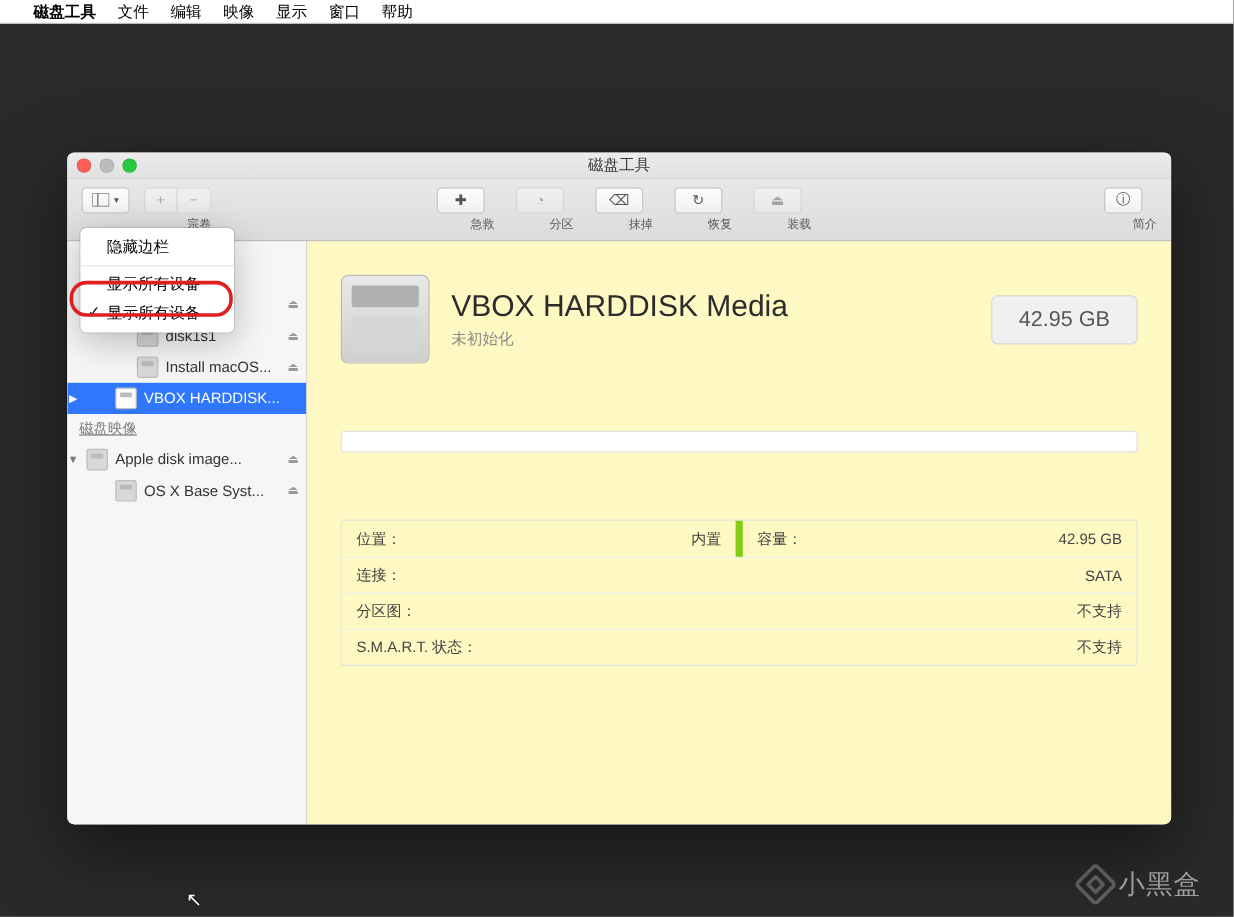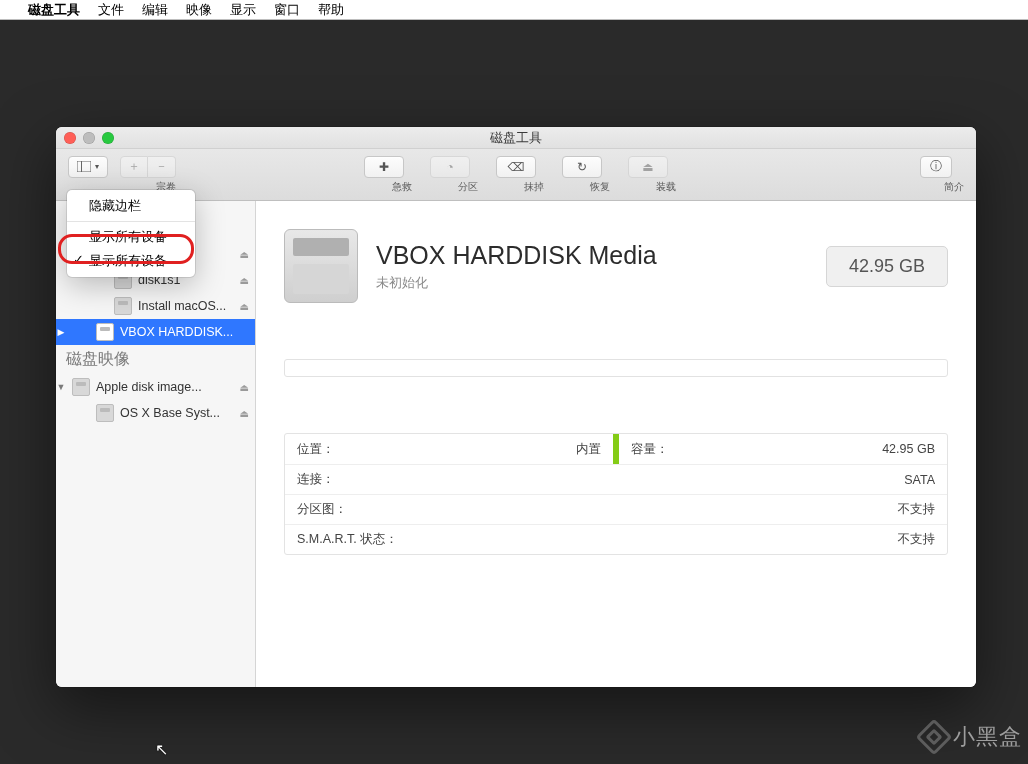--- a/index.html
+++ b/index.html
@@ -38,21 +38,21 @@
 .tb-center .tb-group .tb-btn { width: 40px; }
 .tb-right { margin-left: auto; }
 .tb-right .tb-btn { width: 32px; }
 .disabled { opacity: .45; }
 
 
 .win-body { display: flex; height: calc(100% - 74px); }
 
 
 .sidebar { width: 200px; background: #f6f6f6; border-right: 1px solid #d5d5d5; font-size: 12.5px; color: #333; overflow: hidden; }
-.sidebar .cat { padding: 4px 10px; color: #7a7a7a; font-size: 16px; }
+.sidebar .cat { padding: 4px 10px; color: #7a7a7a; font-size: 12px; text-decoration: underline; }
 .sb-item { display: flex; align-items: center; height: 26px; padding: 0 6px 0 0; gap: 6px; cursor: default; }
 .sb-item .indent0 { width: 18px; }
 .sb-item .indent1 { width: 34px; }
 .sb-item .indent2 { width: 52px; }
 .sb-item .disk-ico { width: 18px; height: 18px; background: #d8d8d8; border: 1px solid #bdbdbd; border-radius: 2px; flex-shrink:0; position:relative;}
 .sb-item .disk-ico::after{content:"";position:absolute;left:3px;right:3px;top:3px;height:4px;background:#bbb;border-radius:1px;}
 .sb-item.selected { background: #2f77ff; color: #fff; }
 .sb-item.selected .disk-ico { background: #fff; }
 .sb-item .eject { margin-left: auto; font-size: 10px; color: #9a9a9a; }
 .sb-item .tri { width: 10px; text-align:center; font-size:9px; color:#7a7a7a;}
@@ -62,41 +62,41 @@
 
 .dropdown { position: absolute; left: 11px; top: 63px; width: 128px; background: #fff; border-radius: 5px; box-shadow: 0 8px 30px rgba(0,0,0,.25), 0 0 0 1px rgba(0,0,0,.1); padding: 4px 0; font-size: 13px; z-index: 50; }
 .dropdown .dd-item { padding: 3px 10px 3px 22px; position: relative; cursor: default; }
 .dropdown .dd-sep { height: 1px; background: #e3e3e3; margin: 3px 0; }
 .dropdown .check { position: absolute; left: 6px; }
 
 
 .red-mark { position: absolute; left: 2px; top: 107px; width: 136px; height: 30px; border: 3px solid #e02020; border-radius: 14px; z-index: 60; pointer-events:none; }
 
 
-.content { flex: 1; background: #ffffff; padding: 28px 28px 10px 28px; display:flex; flex-direction:column; }
+.content { flex: 1; background: #fef9c3; padding: 28px 28px 10px 28px; display:flex; flex-direction:column; }
 .header-row { display: flex; align-items: center; gap: 18px; }
 .disk-large { width: 74px; height: 74px; background: linear-gradient(#e8e8e8,#cfcfcf); border-radius: 6px; border: 1px solid #bbb; position:relative; flex-shrink:0;}
 .disk-large::before{content:"";position:absolute;left:8px;right:8px;top:8px;height:18px;background:#b0b0b0;border-radius:2px;}
 .disk-large::after{content:"";position:absolute;left:8px;right:8px;bottom:8px;height:30px;background:#d6d6d6;border-radius:2px;}
 .disk-title { font-size: 25px; font-weight: 500; color: #2c2c2c; }
 .disk-sub { font-size: 13px; color: #8a8a8a; margin-top: 4px; }
 .size-pill { margin-left: auto; background: #f0f0f0; border: 1px solid #d6d6d6; border-radius: 5px; padding: 9px 22px; font-size: 18px; color: #555; }
 
 .gap-bar { height: 18px; background: #fff; border:1px solid #e2e2e2; border-radius:3px; margin-top: 56px; }
 
 .info-table { margin-top: 56px; border: 1px solid #e3e3e3; border-radius: 3px; font-size: 12.5px; color: #3a3a3a; }
 .info-row { display: flex; height: 30px; }
 .info-row + .info-row { border-top: 1px solid #eee; }
 .info-cell { flex: 1; display: flex; align-items: center; padding: 0 12px; }
 .info-cell + .info-cell { border-left: 6px solid #84cc16; }
 .info-key { color: #444; }
 .info-val { margin-left: auto; color: #444; }
 
 
-.watermark { position: absolute; right: 6px; bottom: 12px; color: #9d9d9d; font-size: 22px; font-weight: 500; letter-spacing: 1px; display:flex; align-items:center; gap:6px;margin-top:36px;}
+.watermark { position: absolute; right: 27px; bottom: 12px; color: #9d9d9d; font-size: 22px; font-weight: 500; letter-spacing: 1px; display:flex; align-items:center; gap:6px;margin-top:36px;}
 .wm-logo { width: 26px; height: 26px; border: 3px solid #9d9d9d; border-radius: 4px; transform: rotate(45deg); opacity:.45; position:relative;}
 .wm-logo::after{content:"";position:absolute;inset:4px;border:3px solid #9d9d9d;border-radius:2px;}
 
 
 .cursor { position: absolute; left: 155px; top: 740px; font-size: 16px; color: #fff; text-shadow: 0 0 2px #000; }
 svg { display: block; }
 </style>
 </head>
 <body>
 

